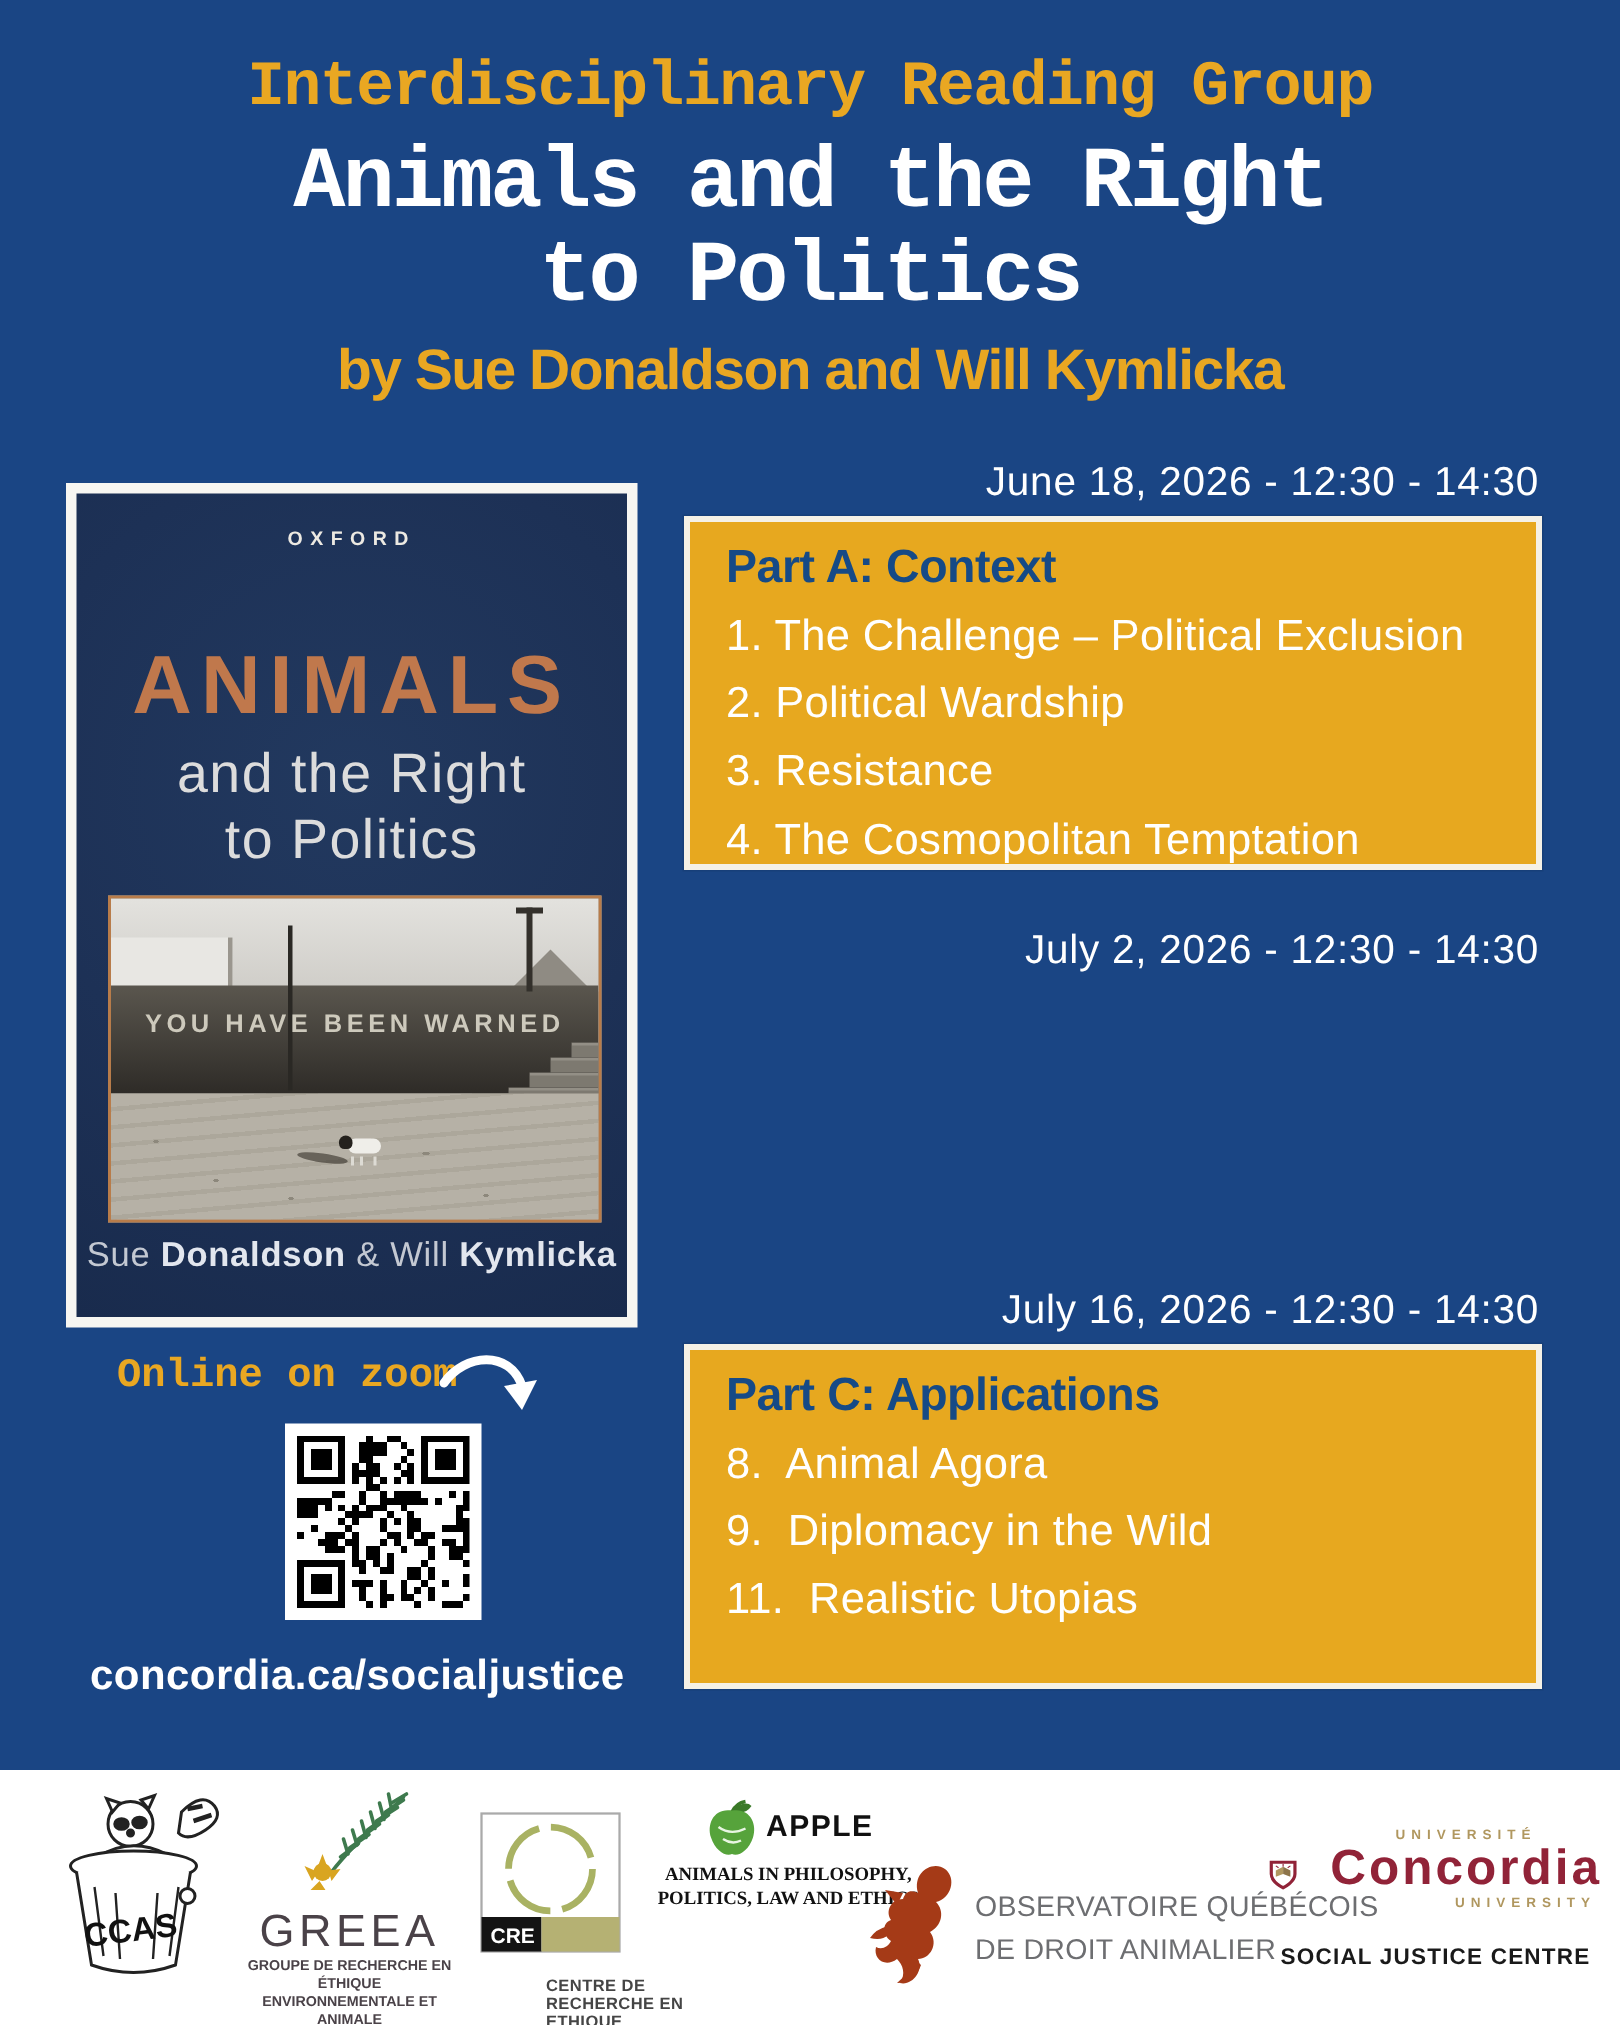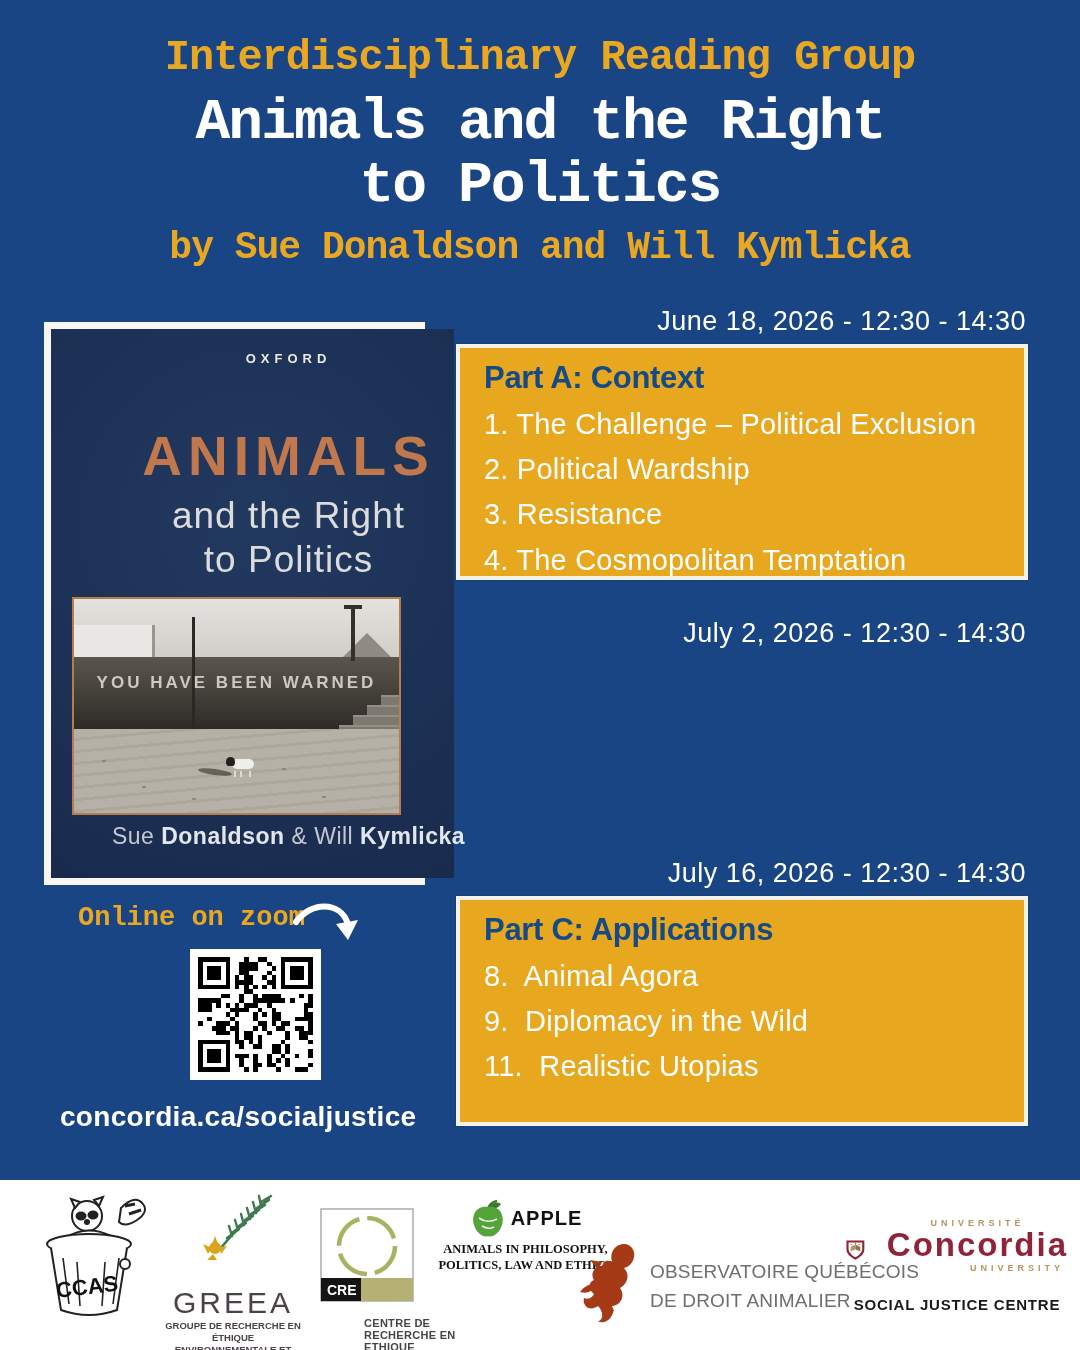--- a/index.html
+++ b/index.html
@@ -14,21 +14,21 @@
     font-family:"Liberation Mono","DejaVu Sans Mono",monospace;font-weight:bold;
     font-size:42px;color:#e9a722;letter-spacing:-1px;
   }
   .main-title{
     position:absolute;top:92px;left:0;width:100%;text-align:center;
     font-family:"Liberation Mono","DejaVu Sans Mono",monospace;font-weight:bold;
     font-size:58px;line-height:1.08;color:#ffffff;margin:0;letter-spacing:-2px;
   }
   .byline{
     position:absolute;top:226px;left:0;width:100%;text-align:center;
-    font-family:Liberation Mono, monospace;font-weight:bold;
+    font-family:Liberation Sans, sans-serif;font-weight:bold;
     font-size:38px;color:#e9a722;letter-spacing:-1px;
   }
   
   .session{position:absolute;left:443px;width:585px;}
   .session .date{
     text-align:right;color:#ffffff;font-size:27px;font-weight:500;
     padding-right:2px;margin-bottom:7px;letter-spacing:0.5px;
   }
   .session .box{
     background:#e7a81f;border:4px solid #f5f1e6;box-sizing:border-box;
@@ -45,21 +45,20 @@
   #session-a{top:306px;} #session-b{top:618px;} #session-c{top:858px;}
   #session-a .box{height:236px;} #session-b .box{height:182px;} #session-c .box{height:230px;}
   
   .book-cover{
     position:absolute;left:44px;top:322px;width:381px;height:563px;
     background:#f7f6f2;padding:7px;box-sizing:border-box;
   }
   .cover-inner{
     position:relative;width:100%;height:100%;
     background:radial-gradient(circle at 50% 35%, #22395f 0%, #1d3156 55%, #192b4d 100%);
-    padding-left:36px;
   }
   .cover-publisher{
     position:absolute;top:22px;width:100%;text-align:center;
     font-size:13px;letter-spacing:5px;color:#ece9e2;font-weight:bold;
   }
   .cover-title{
     position:absolute;top:95px;width:100%;text-align:center;
     font-size:55px;letter-spacing:6px;color:#c0784c;font-weight:700;
   }
   .cover-sub{
@@ -120,21 +119,21 @@
   .qr svg{width:100%;height:100%;display:block;}
   .site-url{
     position:absolute;left:60px;top:1101px;
     font-size:28px;font-weight:800;color:#ffffff;letter-spacing:0.3px;
   }
   
   .footer{position:absolute;left:0;top:1180px;width:1080px;height:170px;background:#ffffff;}
   .logo{position:absolute;}
   .logo-ccas{left:25px;top:6px;}
   .logo-greea{left:158px;top:12px;width:150px;text-align:center;color:#4a4248;}
-  .greea-name{font-size:30px;letter-spacing:3px;font-weight:500;margin-top:18px;}
+  .greea-name{font-size:30px;letter-spacing:3px;font-weight:500;margin-top:2px;}
   .greea-cap{font-size:9.5px;font-weight:bold;line-height:1.25;}
   .logo-cre{left:320px;top:28px;width:180px;}
   .cre-caption{font-size:11px;font-weight:bold;color:#454545;margin-top:10px;letter-spacing:0.3px;margin-left:44px;}
   .logo-apple{left:438px;top:18px;width:175px;text-align:center;}
   .apple-row{display:flex;align-items:center;justify-content:center;gap:4px;}
   .apple-name{font-size:20px;font-weight:700;color:#111111;letter-spacing:1px;}
   .apple-cap{font-family:"Liberation Serif","DejaVu Serif",serif;font-size:12.5px;font-weight:bold;
     color:#111;line-height:1.3;margin-top:3px;}
   .logo-oqda{left:578px;top:60px;display:flex;align-items:center;gap:10px;}
   .oqda-text{font-size:19px;color:#6d6e71;line-height:1.55;letter-spacing:0.2px;}

